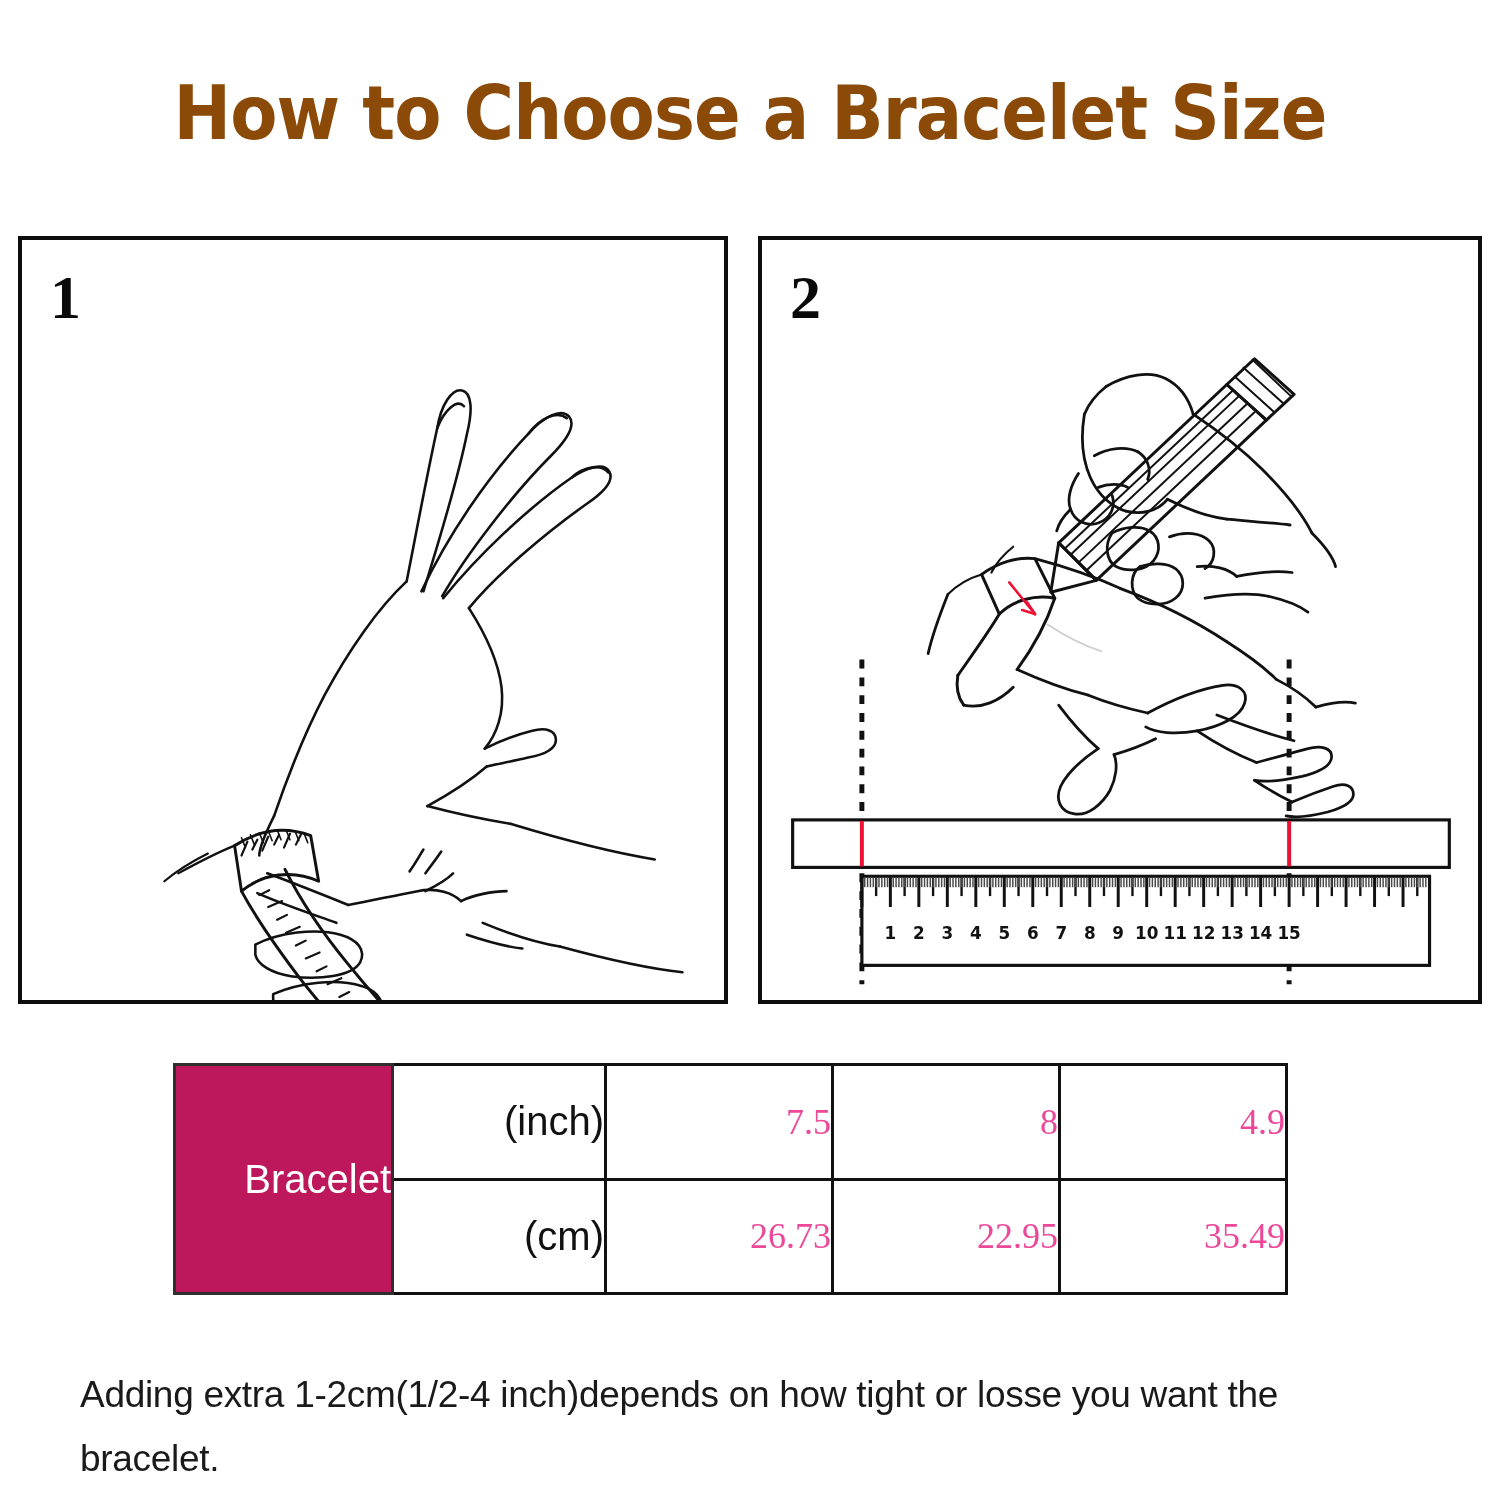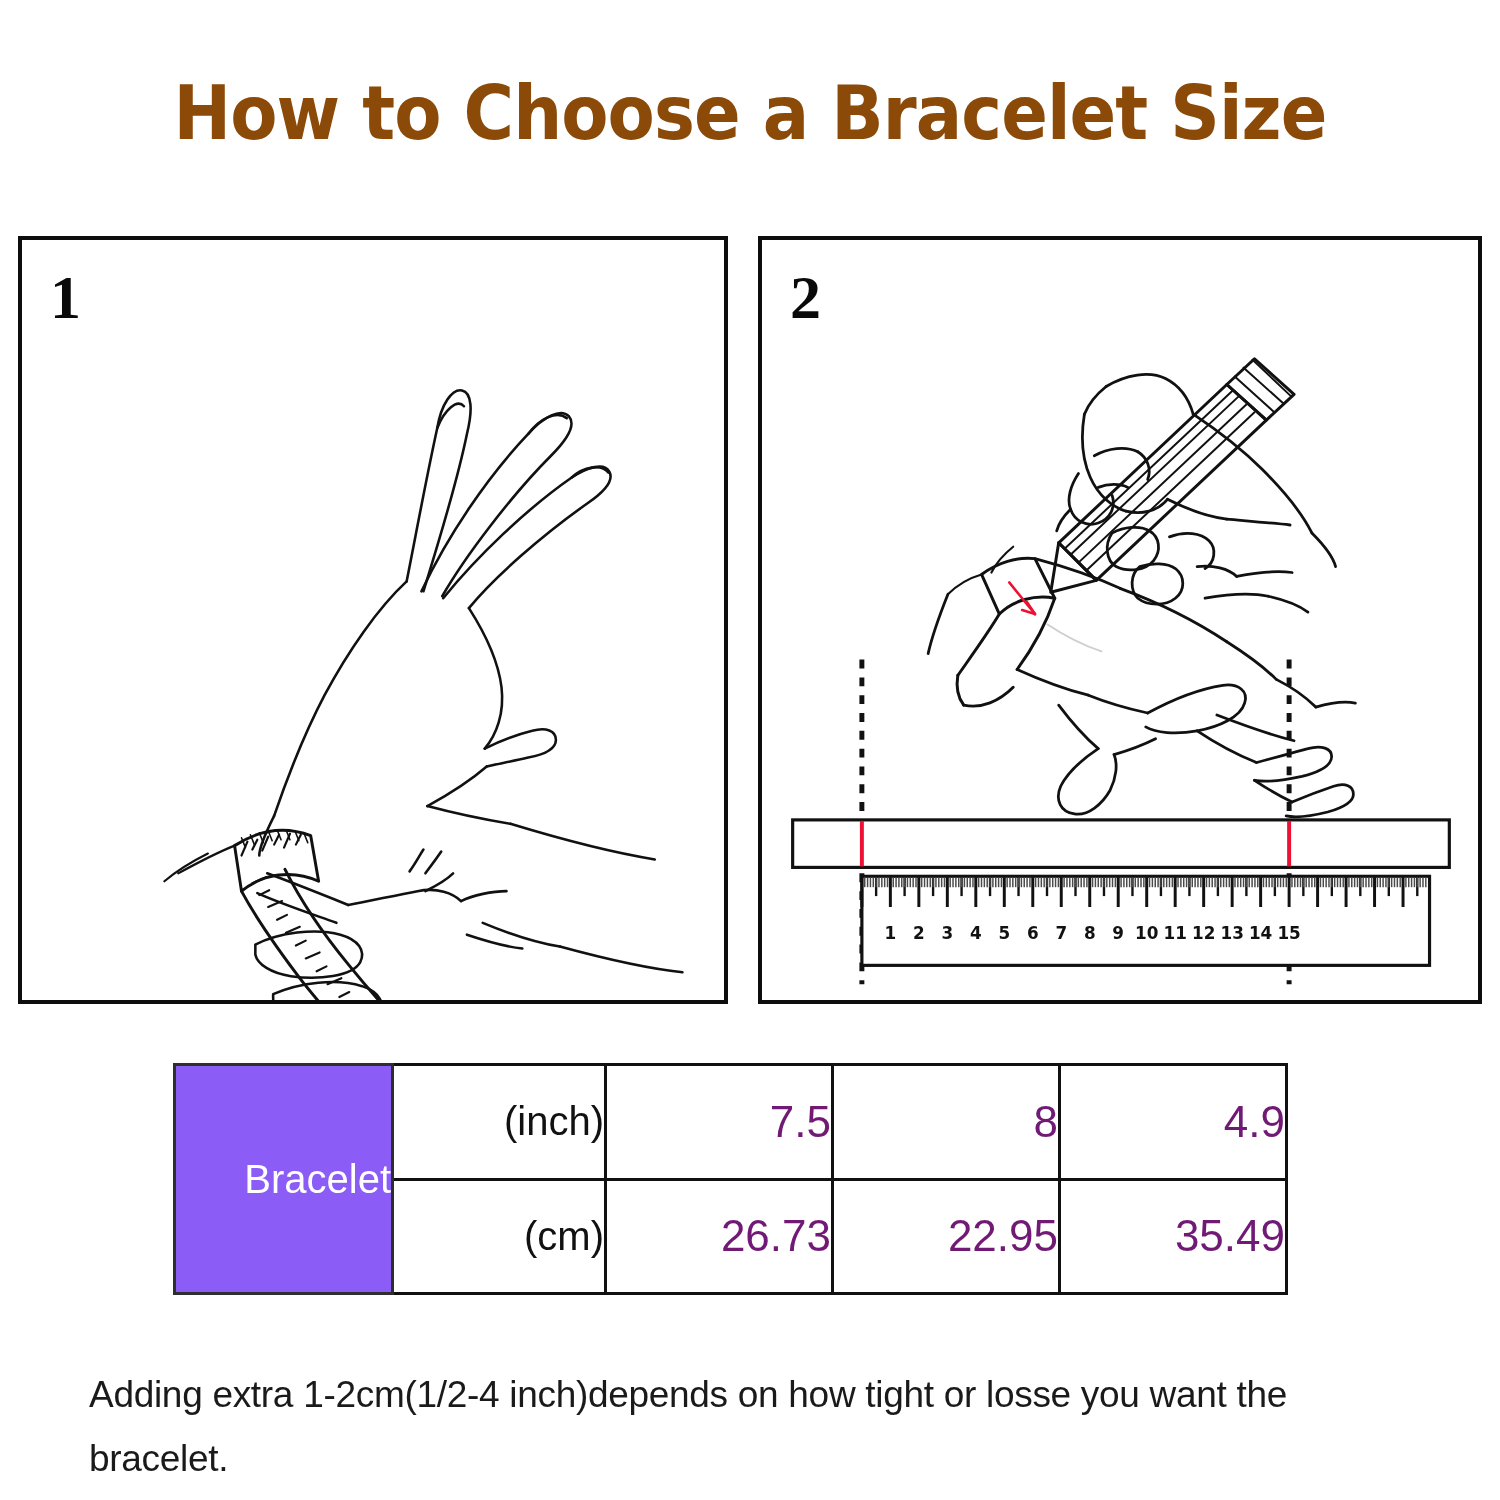--- a/index.html
+++ b/index.html
@@ -74,44 +74,44 @@
     table-layout: fixed;
   }
   #size-table td {
     border: 3px solid #111111;
     background: #ffffff;
     text-align: right;
     vertical-align: middle;
     padding: 0;
   }
   #size-table td.rowhead-cell {
-    background: #8b5cf6;
+    background: #be185d;
     color: #ffffff;
     font-size: 40px;
     font-family: "Liberation Sans", sans-serif;
     border-color: #2e2e2e;
   }
   #size-table td.unit-cell {
     font-size: 40px;
     color: #111111;
     font-family: "Liberation Sans", sans-serif;
   }
   #size-table td.value-cell {
-    font-size: 44px;
-    color: #701a75;
-    font-family: Liberation Sans, sans-serif;
+    font-size: 36px;
+    color: #ec4899;
+    font-family: Liberation Serif, serif;
   }
   .col-label  { width: 215px; }
   .col-unit   { width: 210px; }
   .col-val    { width: 224px; }
 
   
   #footnote {
     position: absolute;
-    left: 89px;
+    left: 80px;
     top: 1363px;
     width: 1340px;
     font-family: "Liberation Sans", sans-serif;
     font-size: 37px;
     color: #1a1a1a;
     line-height: 1.72;
     letter-spacing: -0.3px;
   }
 </style>
 </head>

